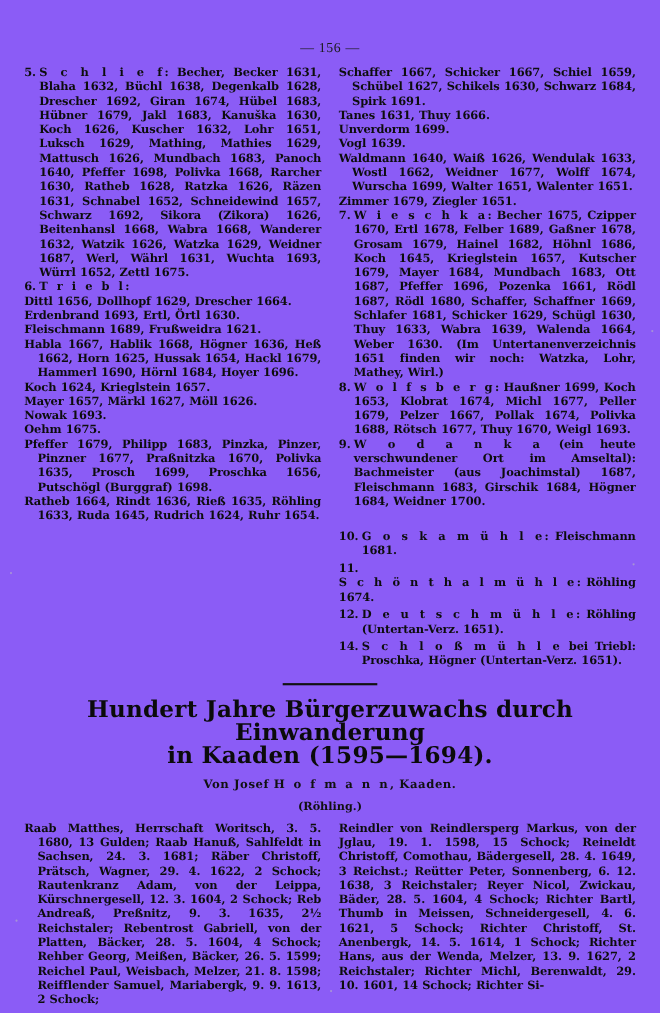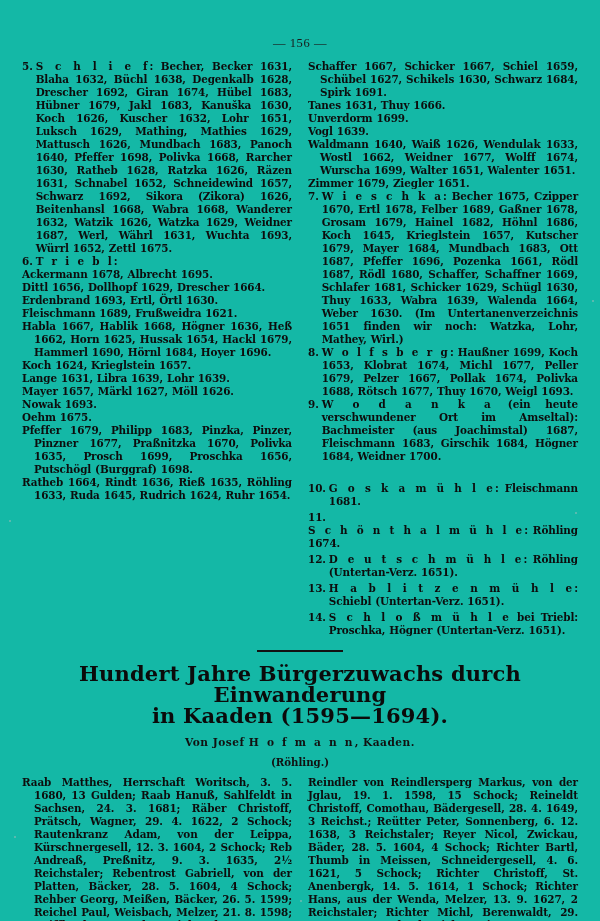--- a/index.html
+++ b/index.html
@@ -12,21 +12,21 @@
     width: 600px;
     height: 921px;
     overflow: hidden;
     font-family: "DejaVu Serif", "Liberation Serif", serif;
     color: #111111;
   }
   .page {
     position: relative;
     width: 600px;
     height: 921px;
-    background: #14b8a6;
+    background: #8b5cf6;
     box-sizing: border-box;
     padding: 0;
   }
 
   
   .folio {
     text-align: center;
     font-family: "Liberation Serif", "DejaVu Serif", serif;
     font-size: 12.5px;
     letter-spacing: 0.6px;
@@ -163,27 +163,25 @@
       <div class="entry">
         <span class="entry-num">5.</span>
         <span class="entry-body"><span class="placename">S c h l i e f</span><span>:</span> <span>Becher, Becker 1631, Blaha 1632, Büchl 1638, Degenkalb 1628, Drescher 1692, Giran 1674, Hübel 1683, Hübner 1679, Jakl 1683, Kanuška 1630, Koch 1626, Kuscher 1632, Lohr 1651, Luksch 1629, Mathing, Mathies 1629, Mattusch 1626, Mundbach 1683, Panoch 1640, Pfeffer 1698, Polivka 1668, Rarcher 1630, Ratheb 1628, Ratzka 1626, Räzen 1631, Schnabel 1652, Schneidewind 1657, Schwarz 1692, Sikora (Zikora) 1626, Beitenhansl 1668, Wabra 1668, Wanderer 1632, Watzik 1626, Watzka 1629, Weidner 1687, Werl, Währl 1631, Wuchta 1693, Würrl 1652, Zettl 1675.</span></span>
       </div>
 
       <div class="entry" style="margin-top:0;">
         <span class="entry-num">6.</span>
         <span class="entry-body"><span class="placename">T r i e b l</span><span>:</span></span>
       </div>
 
-      <p class="names">Ackermann 1678, Albrecht 1695.</p>
       <p class="names">Dittl 1656, Dollhopf 1629, Drescher 1664.</p>
       <p class="names">Erdenbrand 1693, Ertl, Örtl 1630.</p>
       <p class="names">Fleischmann 1689, Frußweidra 1621.</p>
       <p class="names">Habla 1667, Hablik 1668, Högner 1636, Heß 1662, Horn 1625, Hussak 1654, Hackl 1679, Hammerl 1690, Hörnl 1684, Hoyer 1696.</p>
       <p class="names">Koch 1624, Krieglstein 1657.</p>
-      <p class="names">Lange 1631, Libra 1639, Lohr 1639.</p>
       <p class="names">Mayer 1657, Märkl 1627, Möll 1626.</p>
       <p class="names">Nowak 1693.</p>
       <p class="names">Oehm 1675.</p>
       <p class="names">Pfeffer 1679, Philipp 1683, Pinzka, Pinzer, Pinzner 1677, Praßnitzka 1670, Polivka 1635, Prosch 1699, Proschka 1656, Putschögl (Burggraf) 1698.</p>
       <p class="names">Ratheb 1664, Rindt 1636, Rieß 1635, Röhling 1633, Ruda 1645, Rudrich 1624, Ruhr 1654.</p>
     </div>
 
     <div class="col fr">
 
       <p class="names">Schaffer 1667, Schicker 1667, Schiel 1659, Schübel 1627, Schikels 1630, Schwarz 1684, Spirk 1691.</p>
@@ -216,24 +214,20 @@
       <div class="entry" style="margin-top:3px;flex-direction:column;">
         <span class="entry-num">11.</span>
         <span class="entry-body"><span class="placename">S c h ö n t h a l m ü h l e</span><span>:</span> <span>Röhling 1674.</span></span>
       </div>
 
       <div class="entry" style="margin-top:3px;">
         <span class="entry-num">12.</span>
         <span class="entry-body"><span class="placename">D e u t s c h m ü h l e</span><span>:</span> <span>Röhling (Untertan-Verz. 1651).</span></span>
       </div>
 
-      <div class="entry" style="margin-top:3px;">
-        <span class="entry-num">13.</span>
-        <span class="entry-body"><span class="placename">H a b l i t z e n m ü h l e</span><span>:</span> <span>Schiebl (Untertan-Verz. 1651).</span></span>
-      </div>
 
       <div class="entry" style="margin-top:3px;">
         <span class="entry-num">14.</span>
         <span class="entry-body"><span class="placename">S c h l o ß m ü h l e</span><span></span> <span>bei Triebl: Proschka, Högner (Untertan-Verz. 1651).</span></span>
       </div>
 
     </div>
   </div>
 
   <div class="rule"></div>

